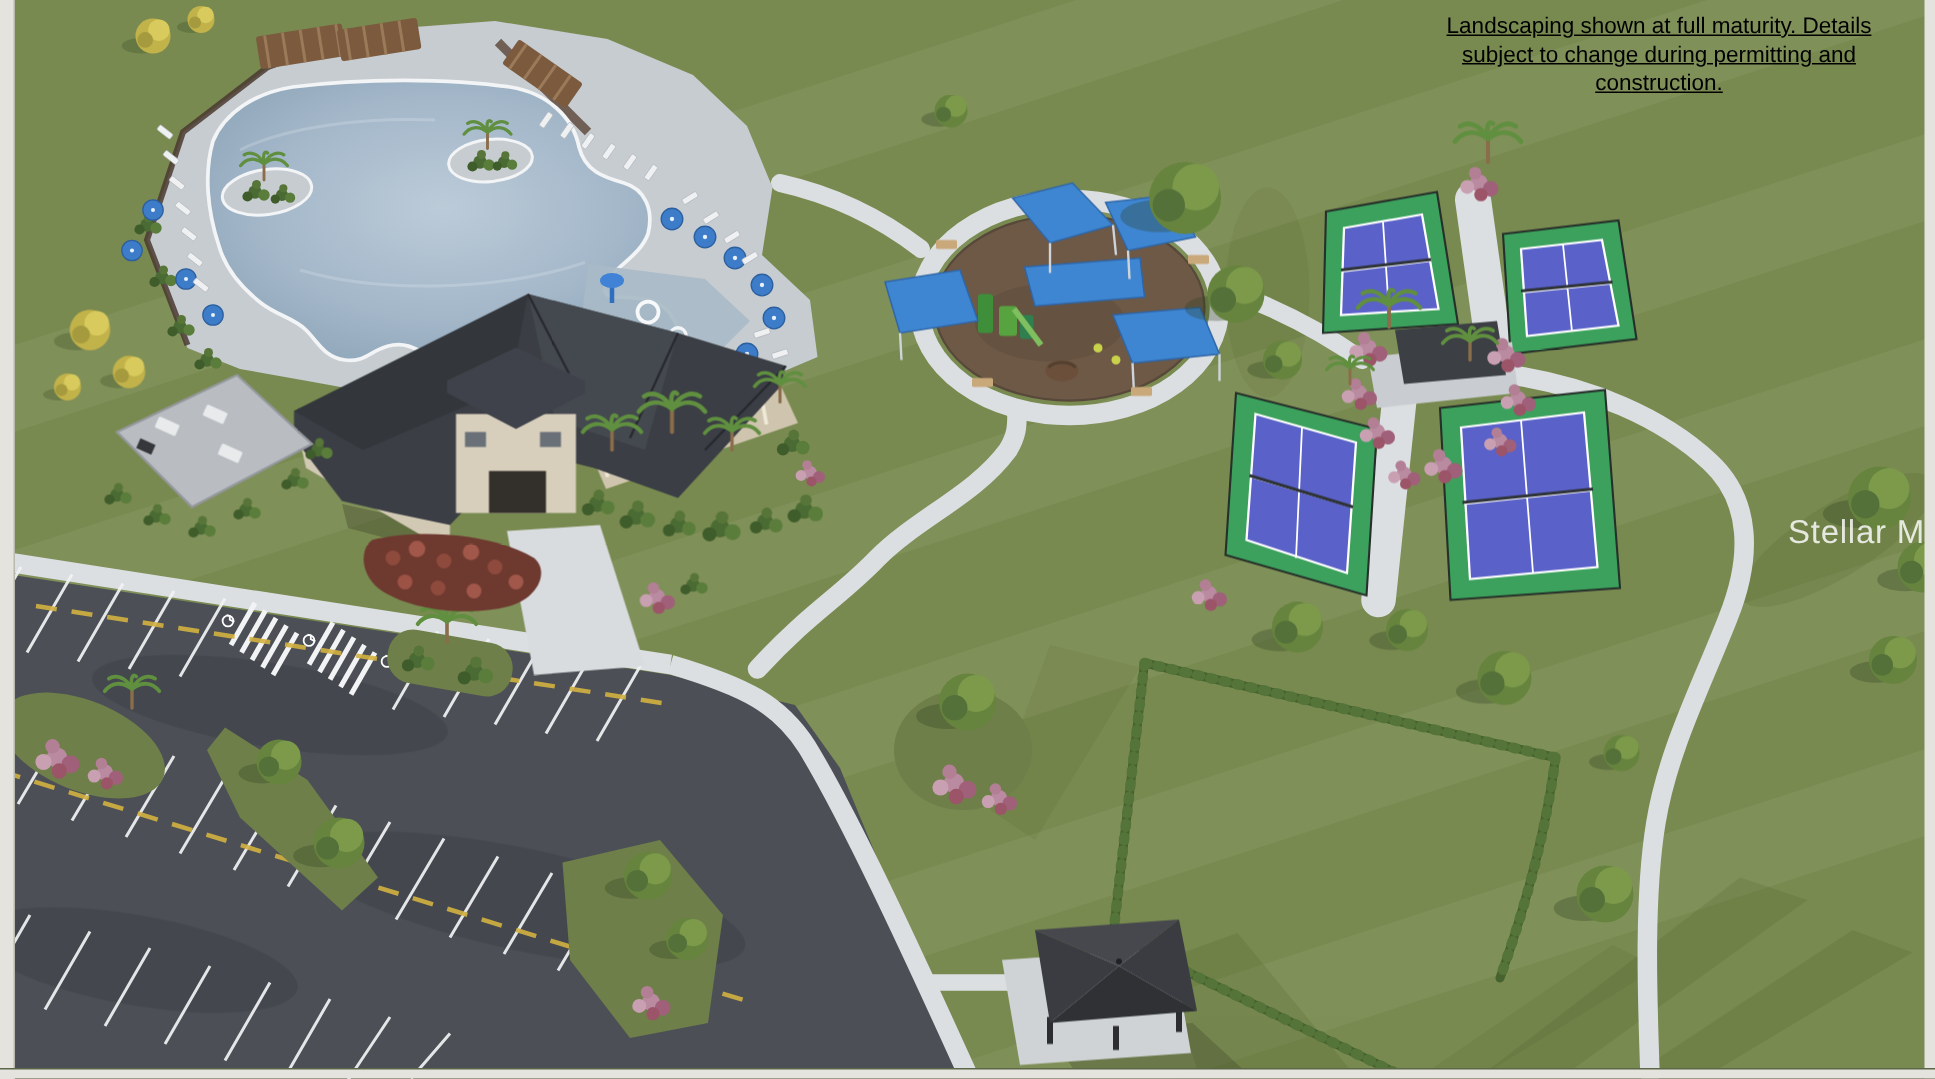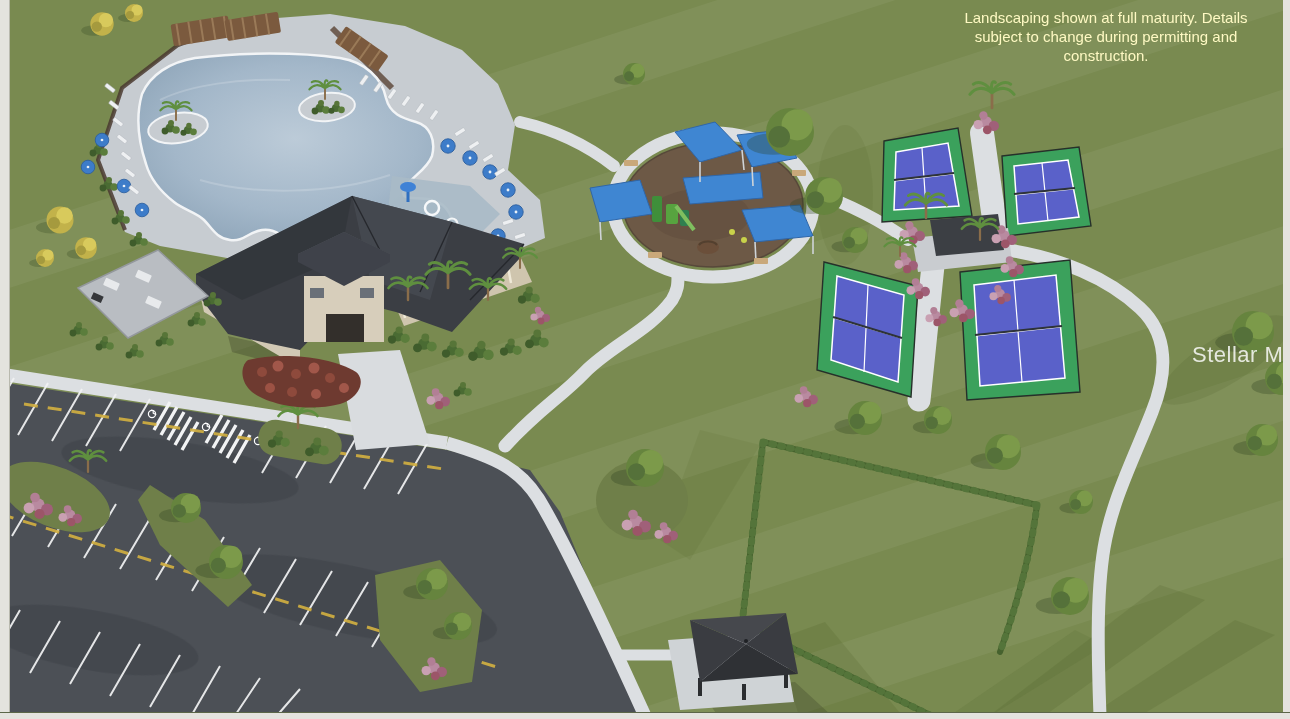--- a/index.html
+++ b/index.html
@@ -1,20 +1,20 @@
 <!DOCTYPE html>
 <html style="--grass: #798a50; --grassShade: #45591f; --asphalt: #4c5056; --path: #dcdfe2; --deck: #c7ccd1; --water: #9db3c6; --coping: #f2f4f6; --roof: #3b3e44; --wall: #d7cebb; --courtGreen: #3ba15c; --courtBlue: #5a61c9; --sailBlue: #3f86d2; --mulch: #6d5946; --hedge: #46622e; --shrubPink: #b98aa0; --shrubRed: #8e4a3c; --yellowLine: #d4b141; --pergolaBrown: #7b5a3e; --border: #e4e3de;"><head>
 <meta charset="utf-8">
 <style>
   html,body{margin:0;padding:0;background:#222;}
   .stage{position:relative;width:1290px;height:719px;overflow:hidden;
          background:var(--grass,#798a50);font-family:"Liberation Sans",sans-serif;}
   .stage svg{position:absolute;left:0;top:0;}
   .disclaimer{position:absolute;left:948px;top:8px;width:316px;text-align:center;
-              color:#fef9c3;font-size:15px;line-height:1.28;font-weight:400;}
+              color:#000000;font-size:15px;line-height:1.28;font-weight:400;text-decoration:underline;}
   .watermark{position:absolute;left:1192px;top:342px;color:rgba(255,255,255,.82);
              font-size:22px;letter-spacing:.5px;white-space:nowrap;}
   .frame{position:absolute;background:var(--border,#e4e3de);}
   .frame-left{left:0;top:0;width:10px;height:719px;box-shadow:inset -1px 0 0 #b9b9ae;}
   .frame-right{right:0;top:0;width:7px;height:719px;}
   .frame-bottom{left:0;bottom:0;width:1290px;height:6px;box-shadow:0 -1px 0 #5c6649;}
 </style>
 </head>
 <body>
 

